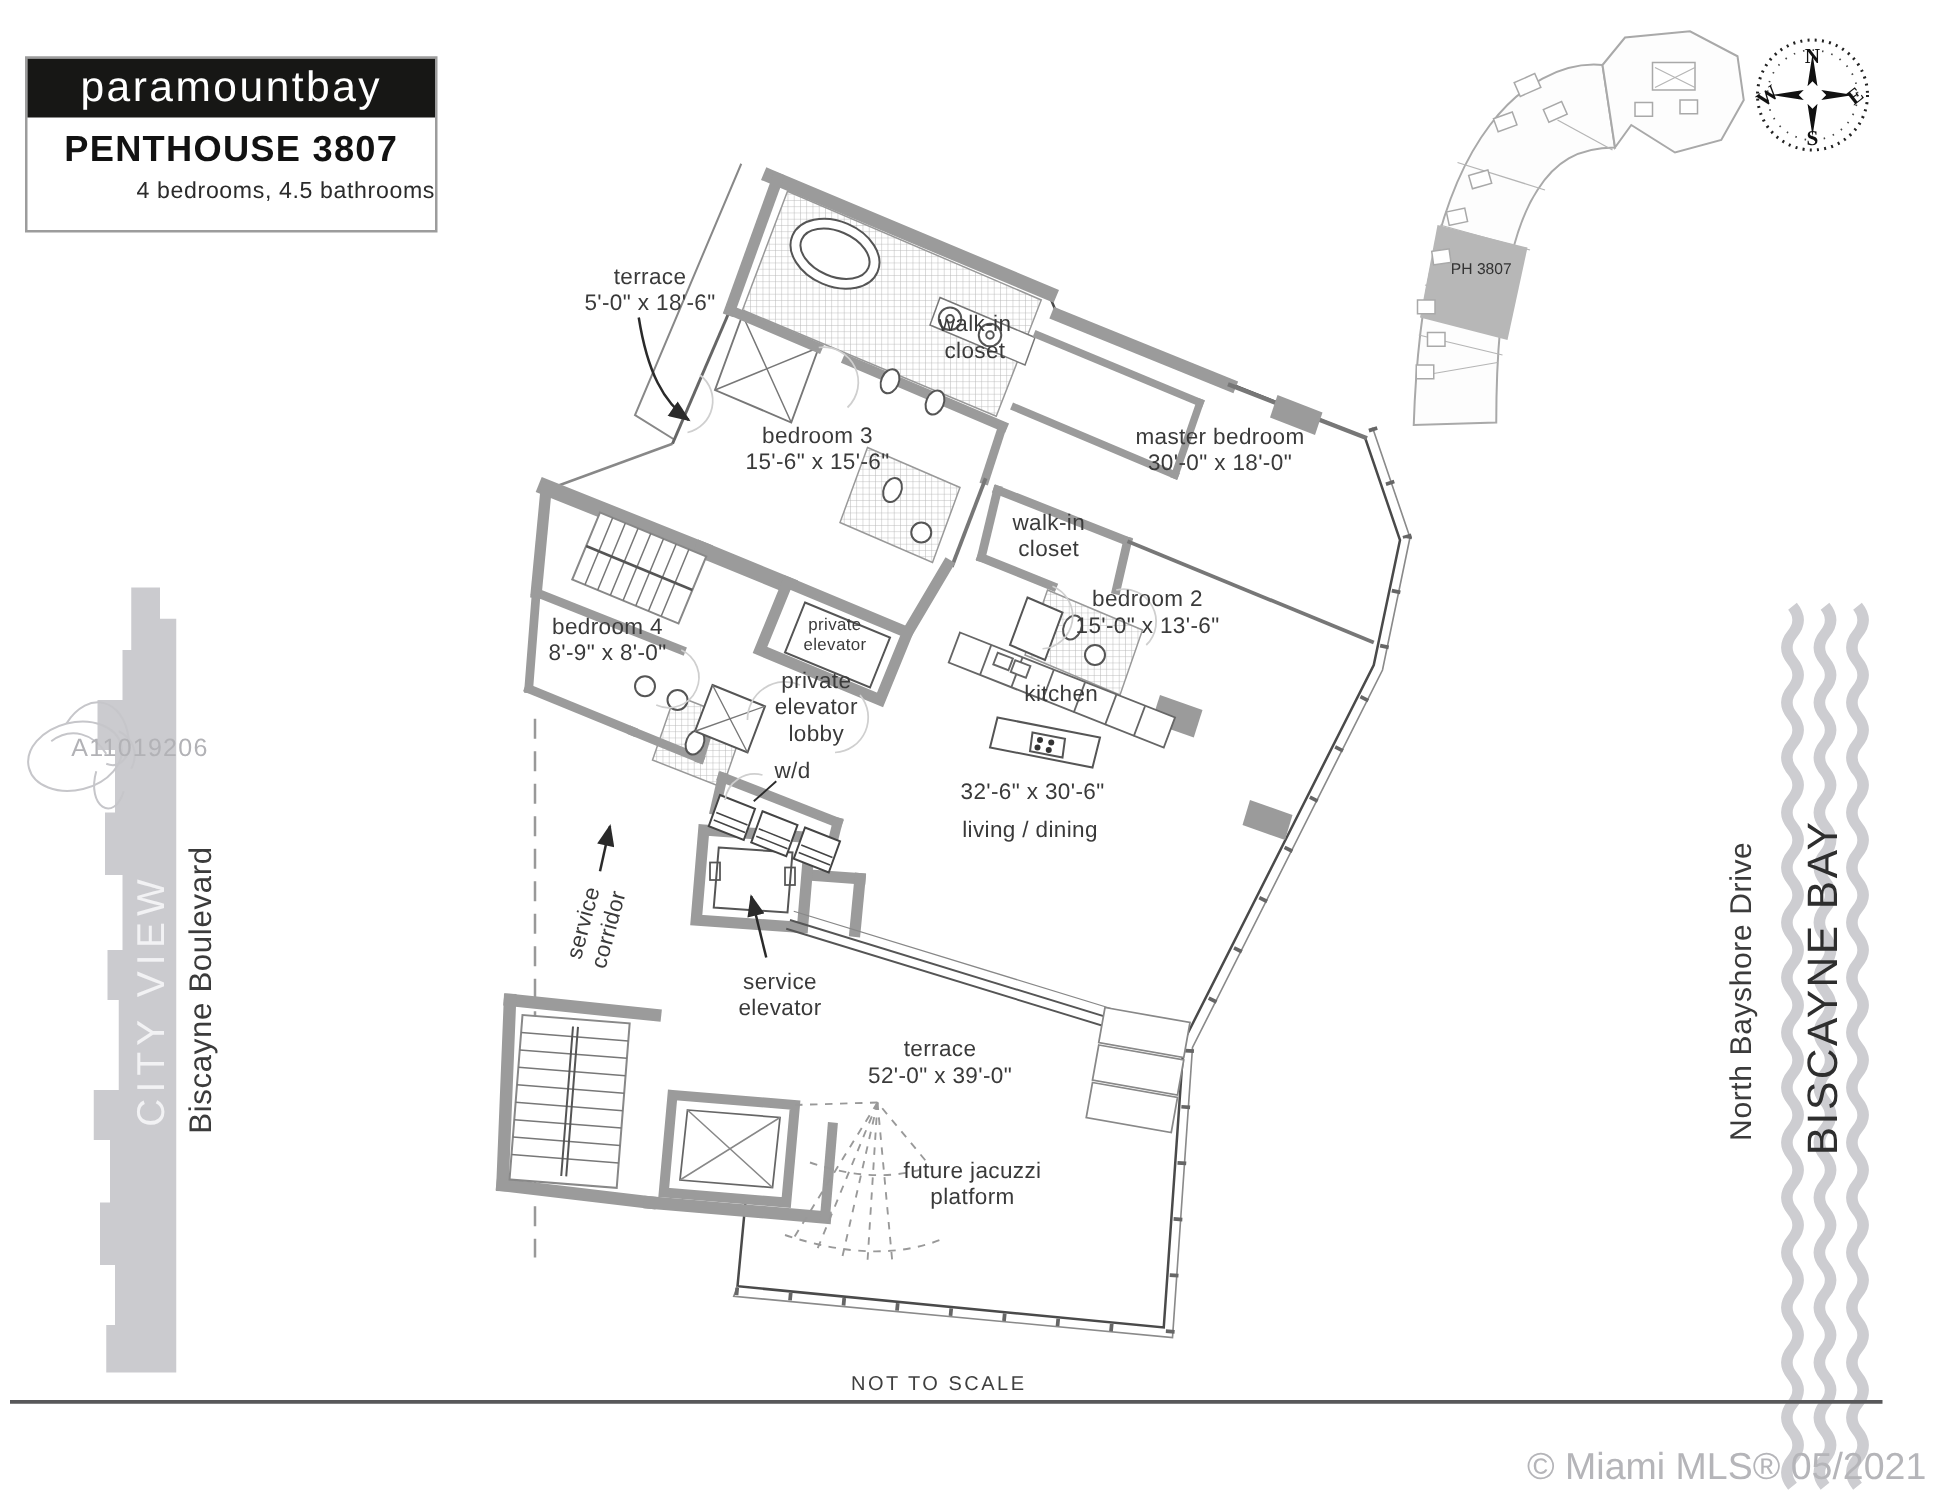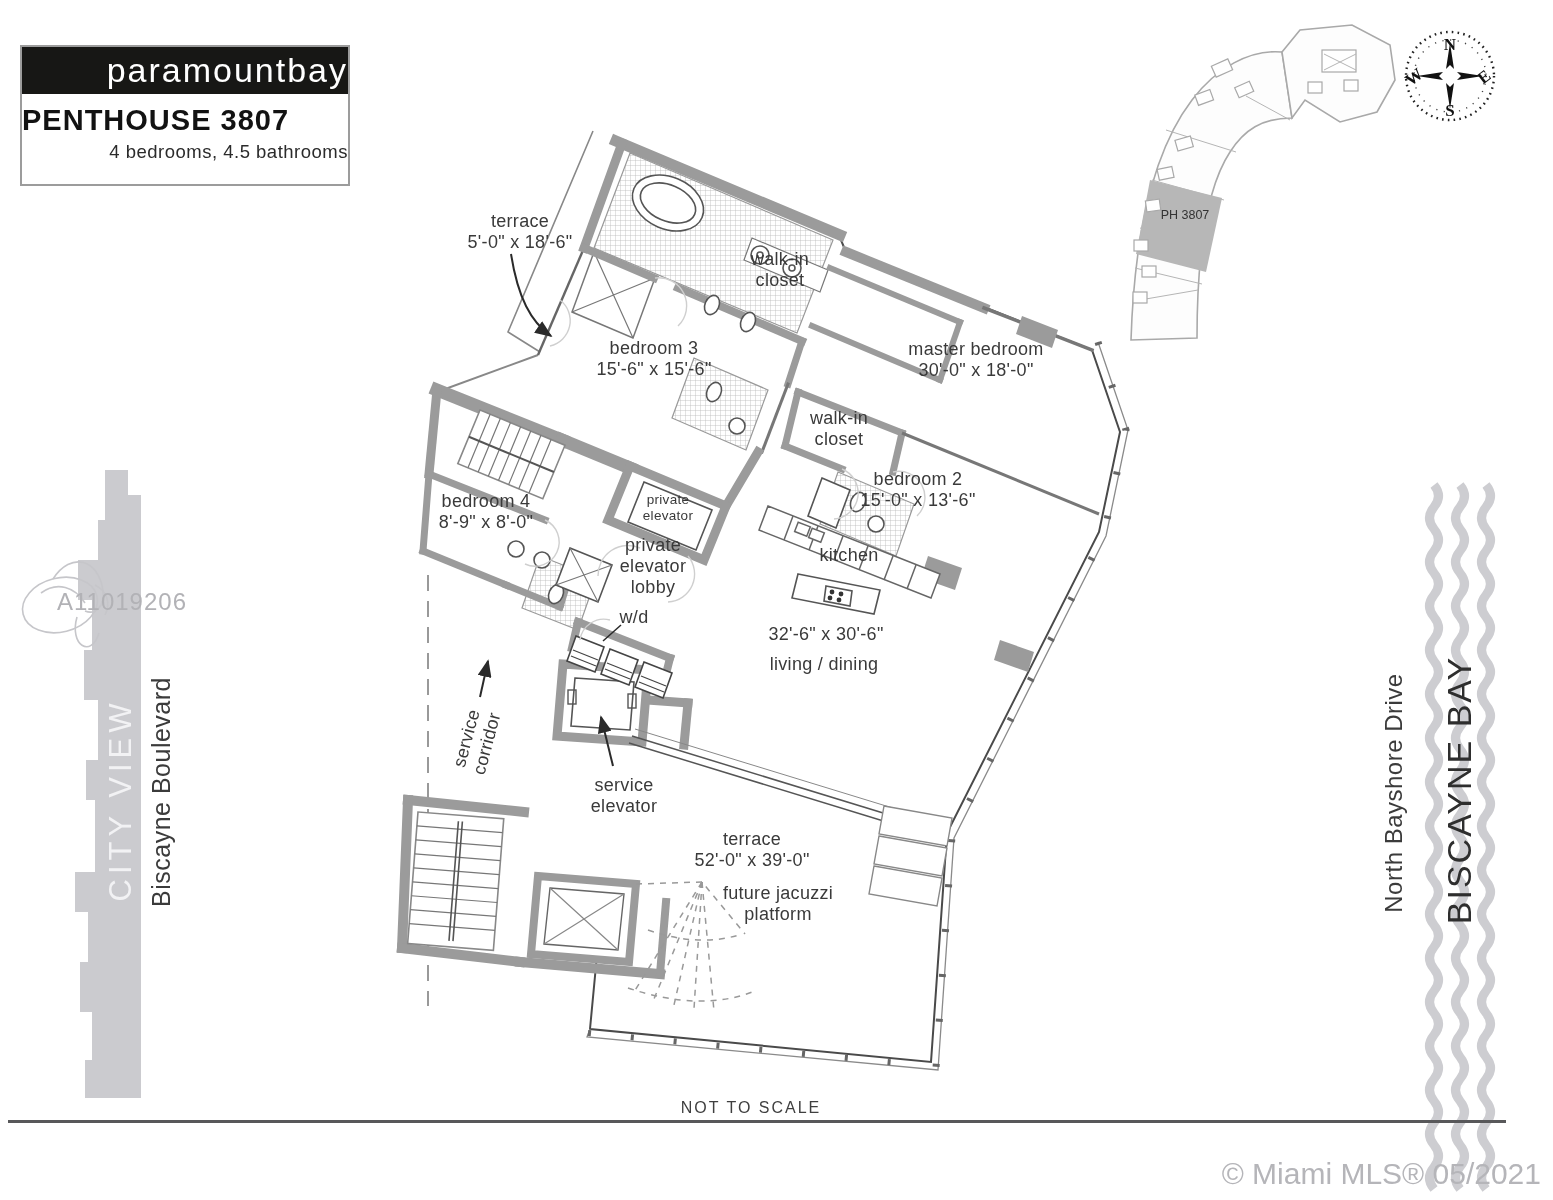--- a/index.html
+++ b/index.html
@@ -1,39 +1,39 @@
 <!DOCTYPE html>
 <html><head>
 <meta charset="utf-8">
 <style>
   html,body{margin:0;padding:0;background:#fff;}
   #page{position:relative;width:1553px;height:1200px;background:#ffffff;overflow:hidden;
         font-family:"Liberation Sans",sans-serif;}
   svg{position:absolute;overflow:visible;}
   
   .hdr{position:absolute;left:20px;top:45px;width:330px;height:141px;border:2px solid #9c9c9c;background:#fff;box-sizing:border-box;}
-  .hdr .bar{height:47px;background:#171715;display:flex;align-items:center;justify-content:flex-end;}
+  .hdr .bar{height:47px;background:#171715;display:flex;align-items:center;justify-content:center;}
   .hdr .bar span{color:#fff;font-size:34px;letter-spacing:2px;font-weight:500;}
-  .hdr .t1{margin-top:10px;text-align:left;font-size:29px;font-weight:bold;letter-spacing:1px;color:#121212;}
+  .hdr .t1{margin-top:10px;text-align:center;font-size:29px;font-weight:bold;letter-spacing:1px;color:#121212;}
   .hdr .t2{margin-top:4px;text-align:right;font-size:18.5px;letter-spacing:.5px;color:#2b2b2b;}
   
   .lbl{position:absolute;transform:translate(-50%,-50%);font-size:18px;line-height:21px;color:#3a3a3a;
        text-align:center;white-space:pre-line;letter-spacing:.3px;}
   .lbl.sm{font-size:13.5px;line-height:16px;}
   .lbl.rot{transform:translate(-50%,-50%) rotate(-75deg);}
   .vtext{position:absolute;transform:translate(-50%,-50%) rotate(-90deg);white-space:nowrap;}
   .cityview{font-size:31px;letter-spacing:5px;color:#f2f2f4;}
   .bblvd{font-size:25px;letter-spacing:.5px;color:#3b3b3b;}
   .nbayshore{font-size:24px;letter-spacing:.5px;color:#3b3b3b;}
   .bbay{font-size:34px;letter-spacing:2px;color:#2e2e2e;}
   .scale-note{position:absolute;left:751px;top:1108px;transform:translate(-50%,-50%);
       font-size:16px;letter-spacing:2px;color:#3f3f3f;}
   .rule{position:absolute;left:8px;top:1120px;width:1498px;height:3px;background:#58585a;}
   .copyright{position:absolute;right:12px;top:1157px;font-size:30px;color:#b5b5b9;}
-  .wm-id{position:absolute;left:57px;top:588px;font-size:24px;letter-spacing:1px;color:#b2b2b6;}
+  .wm-id{position:absolute;left:57px;top:588px;font-size:20px;letter-spacing:1px;color:#b2b2b6;}
 </style>
 </head>
 <body>
 
 <div id="page">
 
   <div class="hdr">
     <div class="bar">
       <span>paramountbay</span>
     </div>
@@ -340,20 +340,20 @@
   <div class="lbl" style="left:634px;top:617px">w/d</div>
   <div class="lbl" style="left:849px;top:555px">kitchen</div>
   <div class="lbl" style="left:826px;top:634px">32'-6" x 30'-6"</div>
   <div class="lbl" style="left:824px;top:664px">living / dining</div>
   <div class="lbl rot" style="left:477px;top:741px">service
 corridor</div>
   <div class="lbl" style="left:624px;top:796px">service
 elevator</div>
   <div class="lbl" style="left:752px;top:850px">terrace
 52'-0" x 39'-0"</div>
-  <div class="lbl" style="left:778px;top:904px">future jacuzzi
+  <div class="lbl" style="left:778px;top:947px">future jacuzzi
 platform</div>
 
   <div class="scale-note">NOT TO SCALE</div>
   <div class="rule"></div>
   <div class="copyright">© Miami MLS® 05/2021</div>
 
 </div>
 
 </body></html>

